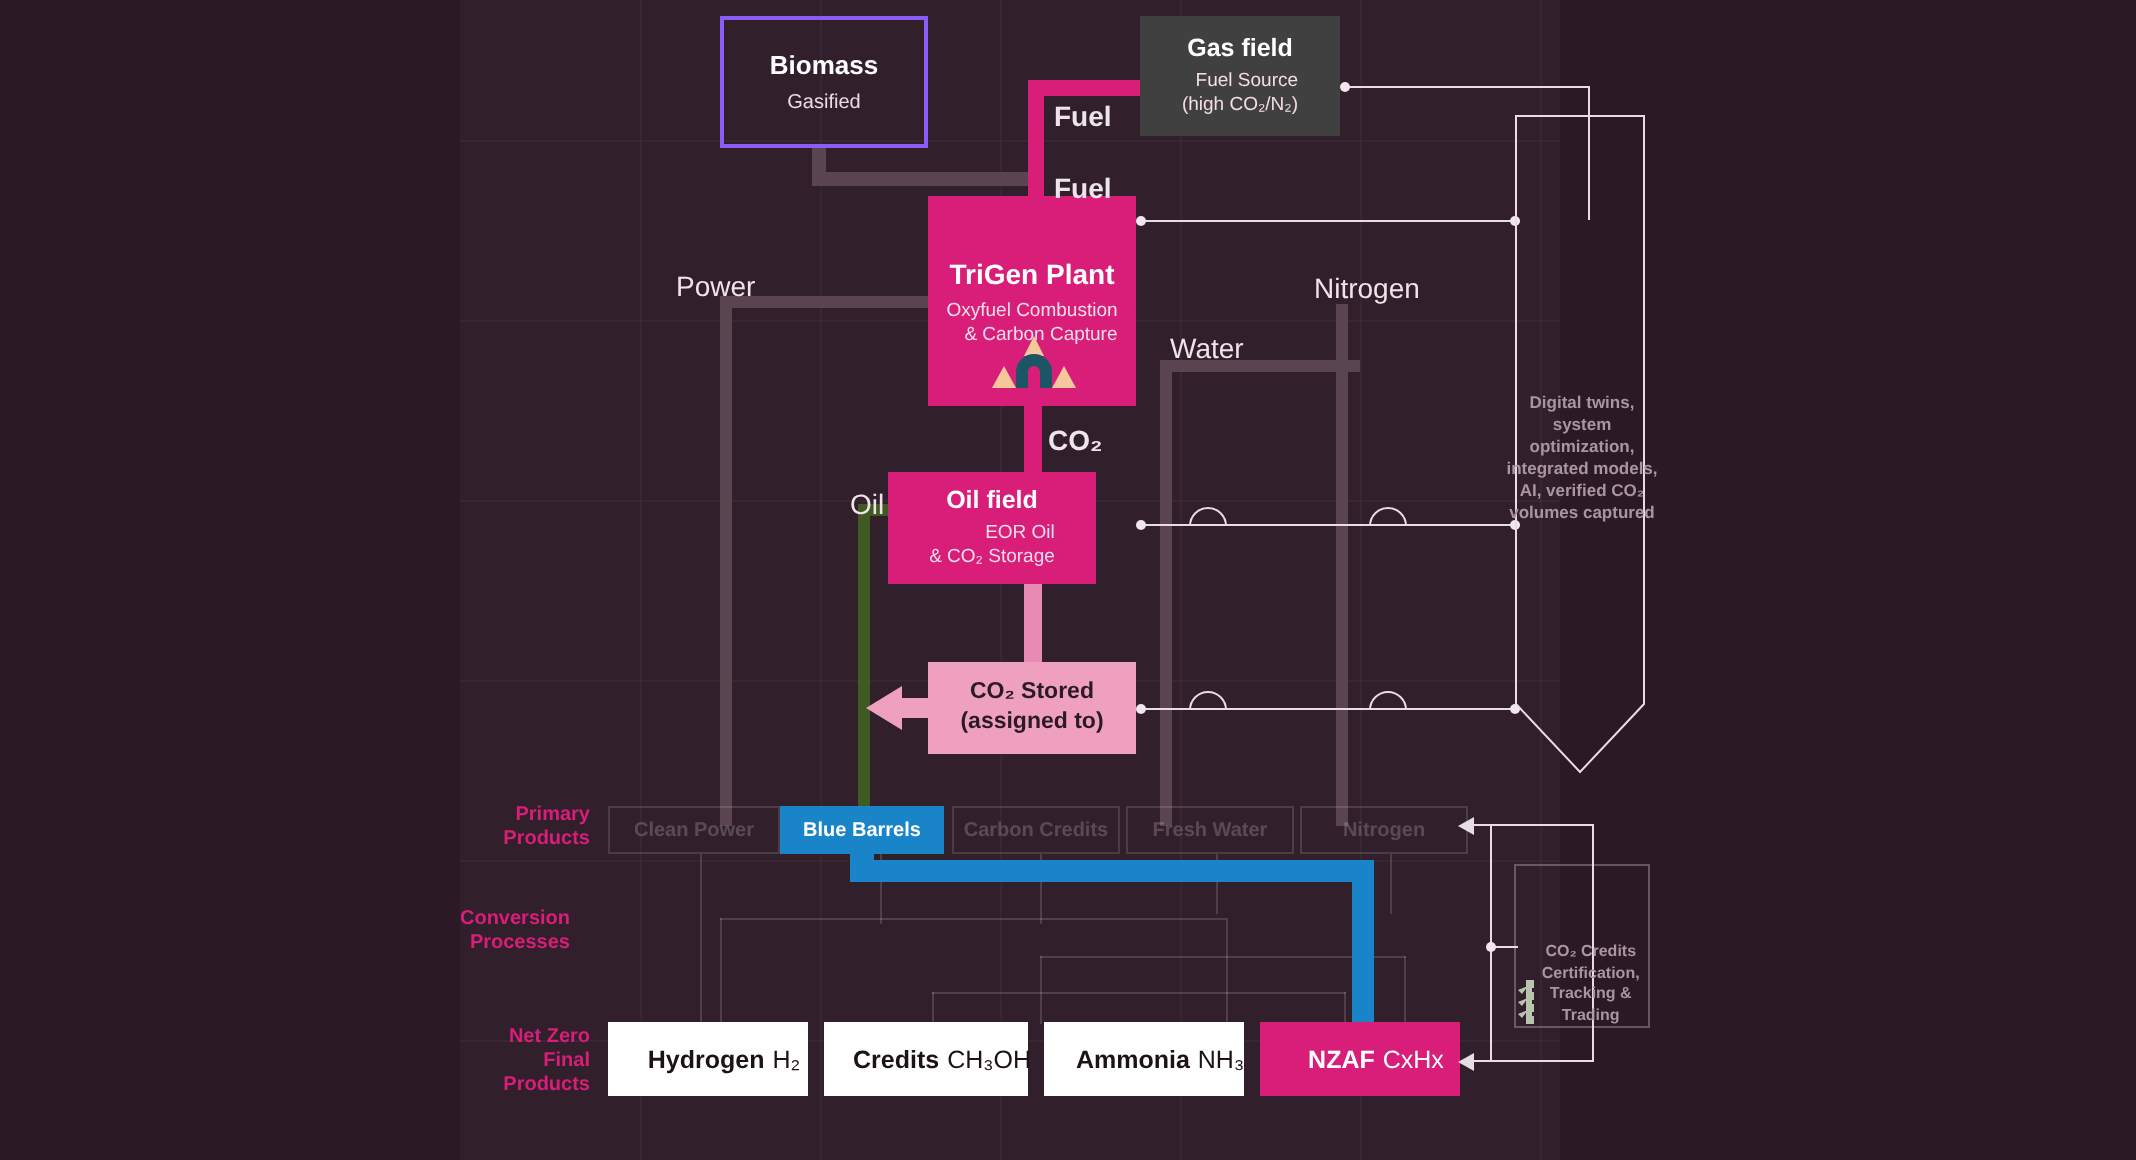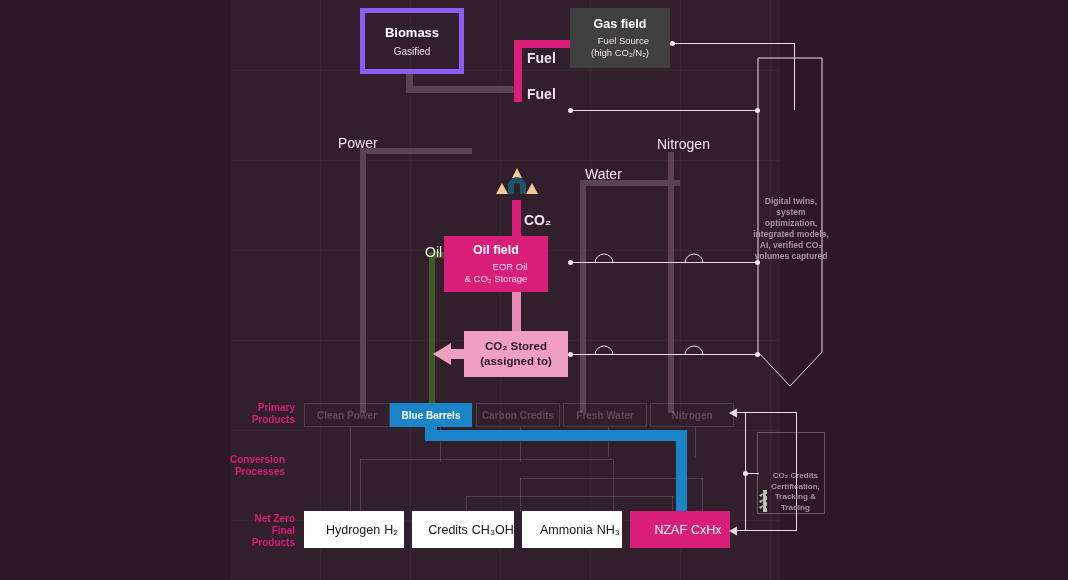--- a/index.html
+++ b/index.html
@@ -24,21 +24,21 @@
   .w-faint{background:rgba(232,221,228,.17);}
 
   .dot{position:absolute;width:5px;height:5px;border-radius:50%;background:#f0e6ec;}
 
   
   .node{position:absolute;box-sizing:border-box;display:flex;flex-direction:column;
         align-items:center;justify-content:center;text-align:center;}
   .node .ttl{font-weight:bold;color:#fff;}
   .node .sub{color:#f4dce8;text-align:right;}
 
-  .box-biomass{left:360px;top:8px;width:104px;height:66px;border:5px solid #8b5cf6;background:transparent;}
+  .box-biomass{left:360px;top:8px;width:104px;height:66px;border:2px solid #8b5cf6;background:transparent;}
   .box-biomass .ttl{font-size:13px;color:#ffffff;}
   .box-biomass .sub{font-size:10px;color:#e8dde4;margin-top:6px;}
 
   .box-gas{left:570px;top:8px;width:100px;height:60px;background:#404040;}
   .box-gas .ttl{font-size:12.5px;}
   .box-gas .sub{font-size:9.5px;line-height:12px;margin-top:4px;}
 
   .box-trigen{left:464px;top:98px;width:104px;height:105px;background:#d81e78;}
   .box-trigen .ttl{font-size:14px;margin-top:2px;}
   .box-trigen .sub{font-size:9.5px;line-height:12px;margin-top:5px;}
@@ -78,21 +78,21 @@
       font-size:10px;font-weight:bold;}
   .pp.off{border:1px solid rgba(232,221,228,.15);color:rgba(232,221,228,.22);background:transparent;}
   .pp.on{background:#1a84c8;color:#ffffff;border:1px solid #1a84c8;}
 
   
   .fp{position:absolute;top:511px;height:37px;box-sizing:border-box;
       display:flex;align-items:center;justify-content:center;
       font-size:12.5px;}
   .fp.white{background:#ffffff;color:#1c1218;}
   .fp.mag{background:#d81e78;color:#ffffff;}
-  .fp b{font-weight:normal;padding-left:16px;}
+  .fp b{font-weight:bold;padding-left:16px;}
   .fp span.f{font-weight:normal;margin-left:4px;}
 
   
   .credits{position:absolute;left:757px;top:432px;width:68px;height:82px;
            border:1px solid rgba(232,221,228,.30);box-sizing:border-box;
            display:flex;flex-direction:row;align-items:flex-end;justify-content:center;}
   .credits .cap{color:#a8959f;font-size:8px;line-height:10.5px;font-weight:bold;text-align:center;margin-top:4px;}
 </style>
 </head>
 <body>
@@ -170,20 +170,27 @@
   </div>
 
   <div class="node box-gas">
     <div class="ttl">Gas field</div>
     <div class="sub">
       <span>Fuel Source</span><br>
       <span>(high CO₂/N₂)</span>
     </div>
   </div>
 
+  <div class="node box-trigen">
+    <div class="ttl">TriGen Plant</div>
+    <div class="sub">
+      <span>Oxyfuel Combustion</span><br>
+      <span>&amp; Carbon Capture</span>
+    </div>
+  </div>
 
   <svg class="trigen-icon" viewBox="0 0 44 30">
     <polygon points="22,1 27,11 17,11" fill="#f4c89a"></polygon>
     <polygon points="7,16 13,27 1,27" fill="#f4c89a"></polygon>
     <polygon points="37,16 43,27 31,27" fill="#f4c89a"></polygon>
     <path d="M13,27 L13,19 A9,9 0 0 1 31,19 L31,27 L25,27 L25,19 A3,3 0 0 0 19,19 L19,27 Z" fill="#1b5566"></path>
   </svg>
 
   <div class="node box-oil">
     <div class="ttl">Oil field</div>

